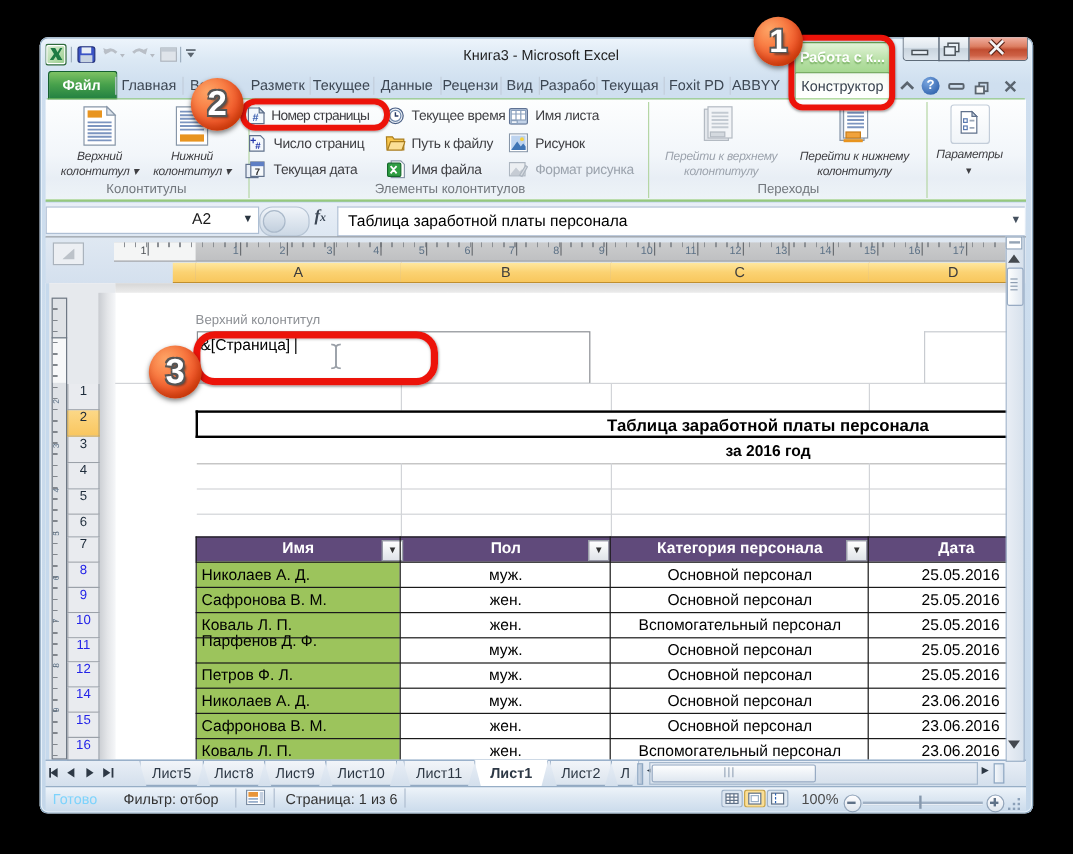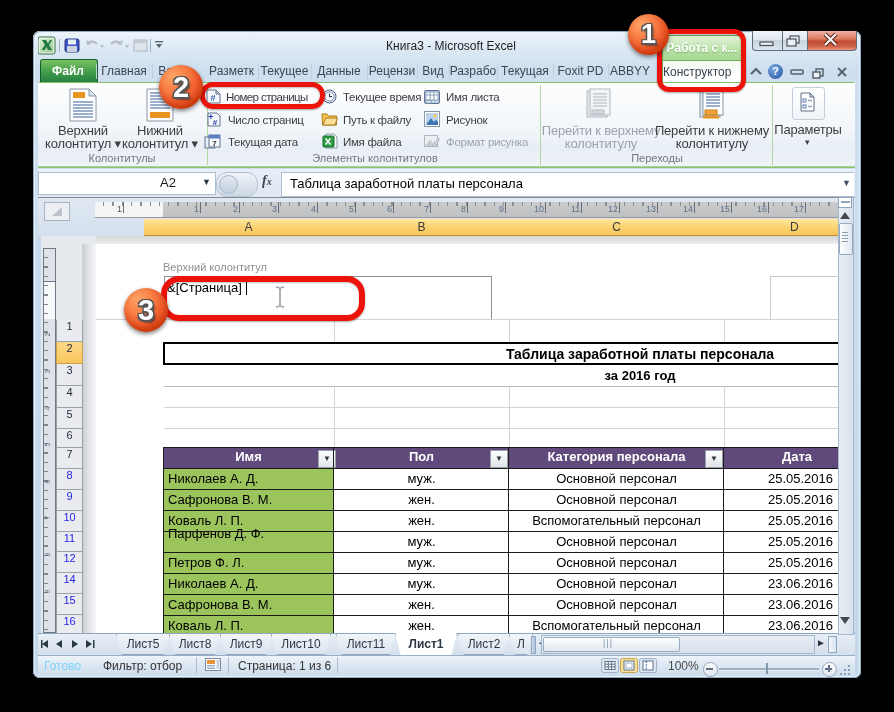--- a/index.html
+++ b/index.html
@@ -19,21 +19,21 @@
 #wbtn-close{background:linear-gradient(180deg,#f0b0a2 0%,#dd7f63 40%,#c14d31 55%,#cd6045 80%,#e8937d 100%);}
 
 .tab{position:absolute;top:60px;height:23px;line-height:23px;font-size:12px;color:#3d4753;text-align:center;}
 .tabsep{position:absolute;top:64px;height:15px;width:1px;background:#c2cedb;}
 
 #ribbon{left:38px;top:83px;width:817px;height:84px;
   background:linear-gradient(180deg,#fdfefe 0%,#f2f6fa 55%,#e8eef5 78%,#eef4f7 100%);}
 .gsep{position:absolute;top:85px;height:80px;width:1px;background:#b5d6a5;}
 .glabel{position:absolute;top:152px;height:13px;font-size:11px;color:#72777d;text-align:center;}
 .ritem{position:absolute;font-size:11.5px;color:#3e3e42;height:16px;line-height:16px;letter-spacing:-0.3px;}
-.bigbtn-label{position:absolute;font-size:13px;color:#3e3e42;text-align:center;line-height:13px;letter-spacing:-0.2px;}
+.bigbtn-label{position:absolute;font-size:10px;color:#3e3e42;text-align:center;line-height:13px;letter-spacing:-0.2px;font-style:italic;}
 
 #fbar{left:38px;top:169px;width:817px;height:29px;background:linear-gradient(180deg,#e9eff7,#dde7f2);}
 
 #rulerband{left:95px;top:202px;width:743px;height:15px;background:linear-gradient(180deg,#cbcccd,#bfc0c2);border-bottom:1px solid #98999b;}
 .rnum{position:absolute;top:204px;font-size:9px;color:#5c7186;}
 .rnum:after{content:"";position:absolute;left:100%;margin-left:1px;top:-2px;width:1px;height:11px;background:#6a6e73;}
 .colhdr{position:absolute;top:219px;height:16px;background:linear-gradient(180deg,#ffe79e 0%,#fbd272 50%,#f8c75d 100%);
   border-right:1px solid #e2ac4e;border-bottom:1px solid #c08f2f;
   font-size:12px;color:#3c3c3c;text-align:center;line-height:16px;}
 
@@ -131,21 +131,21 @@
 <div class="tabsep" style="left:449px"></div>
 <div class="tabsep" style="left:497px"></div>
 <div class="tabsep" style="left:553px"></div>
 <div class="tabsep" style="left:608px"></div>
 
 <div class="abs" style="left:662px;top:35px;width:78px;height:25px;border-radius:3px 3px 0 0;
   background:linear-gradient(180deg,#e2f3d8 0%,#b6dfa4 60%,#a3d78e 100%);border:1px solid #6ca655;border-bottom:none;
   font-size:12px;font-weight:bold;color:#fff;text-align:center;line-height:25px;text-shadow:0 1px 1px #7fb56a;">Работа с к...</div>
 <div class="abs" style="left:662px;top:60px;width:78px;height:23px;border-radius:2px 2px 0 0;
   background:linear-gradient(180deg,#f2f8ef 0%,#fdfefd 60%,#ffffff 100%);border:1px solid #79ad63;border-bottom:none;
-  font-size:12px;color:#39434f;text-align:left;line-height:22px;">Конструктор</div>
+  font-size:12px;color:#39434f;text-align:center;line-height:22px;">Конструктор</div>
 
 <svg class="abs" style="left:749px;top:66px" width="14" height="10" viewBox="0 0 14 10">
     <path d="M2 8 L7 3 L12 8" stroke="#5a646e" stroke-width="2.2" fill="none"></path>
   </svg>
 <div class="abs" style="left:768px;top:64px;width:15px;height:15px;border-radius:50%;
   background:radial-gradient(circle at 35% 30%,#7aa7e0,#3b6cb4 70%,#2c579c);color:#fff;font-size:11px;font-weight:bold;text-align:center;line-height:15px;">?</div>
 <svg class="abs" style="left:790px;top:64px" width="62" height="15" viewBox="0 0 62 15">
   <rect x="1" y="6" width="12" height="4" rx="1" fill="none" stroke="#5a646e" stroke-width="1.6"></rect>
   <rect x="26" y="5" width="7" height="7" fill="none" stroke="#5a646e" stroke-width="1.5"></rect>
   <rect x="23" y="8" width="7" height="6" fill="#eef2f6" stroke="#5a646e" stroke-width="1.5"></rect>

